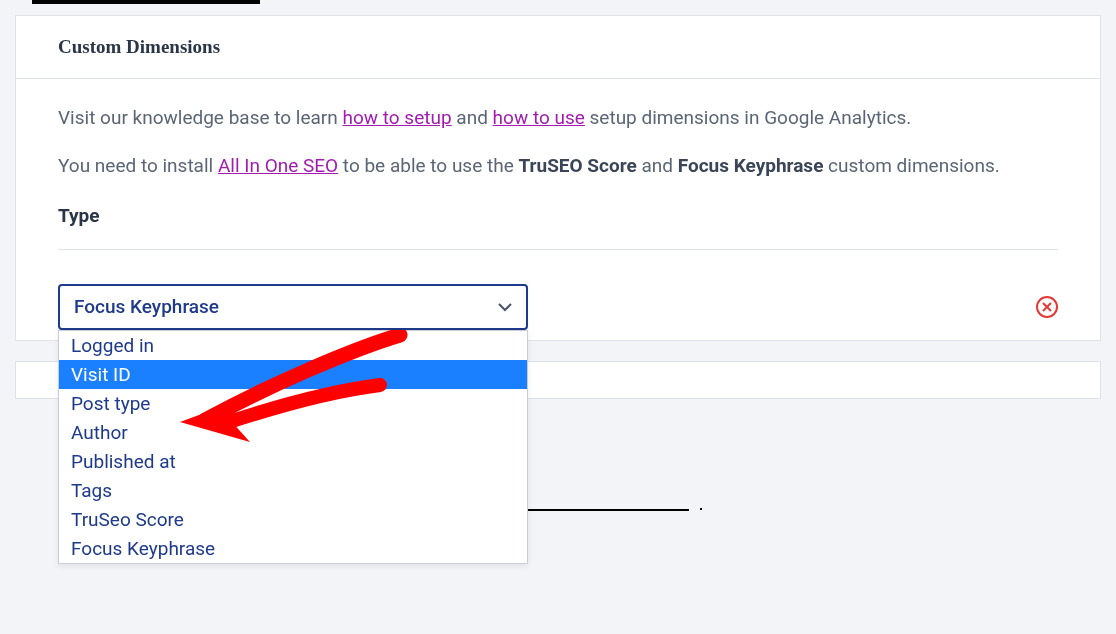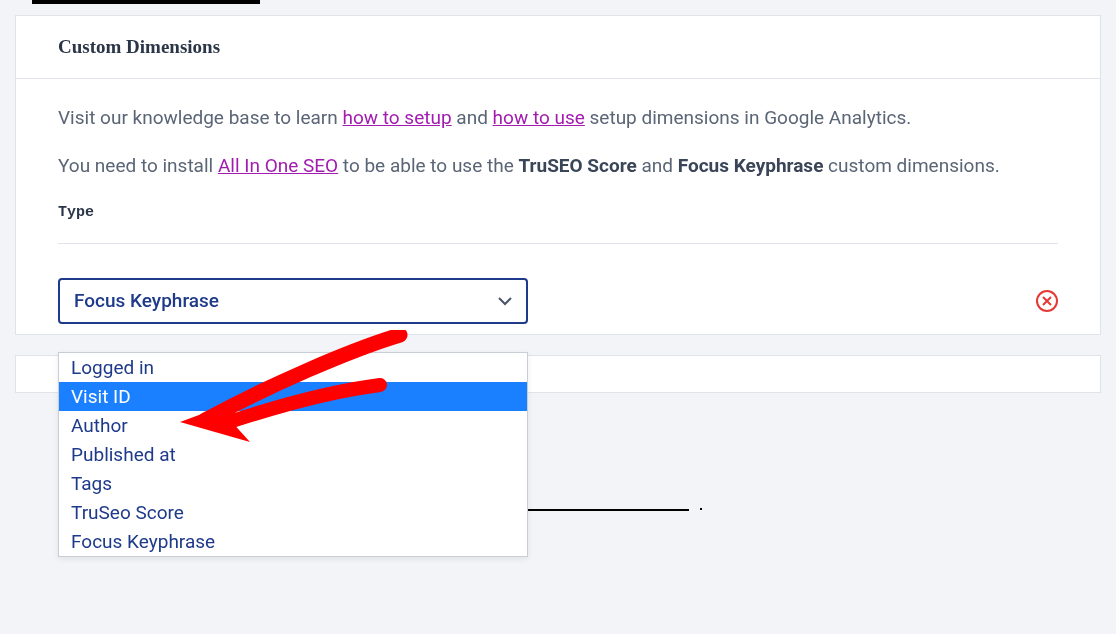--- a/index.html
+++ b/index.html
@@ -39,26 +39,25 @@
       color: #a21caf;
       text-decoration: underline;
       cursor: pointer;
       margin-top: 47px;
     }
     .intro-text b {
       font-weight: 700;
       color: #3a4557;
     }
     .field-label {
-      font-size: 15px;
+      font-size: 19px;
       font-weight: 700;
       color: #2a3547;
       margin-top: 22px;
       margin-bottom: 10px;
-      font-family: Liberation Mono, monospace;
     }
     .hr-thin {
       border: none;
       border-top: 1px solid #e0e3ea;
       margin: 22px 0 34px 0;
     }
     .select-row {
       display: flex;
       align-items: center;
       justify-content: space-between;
@@ -96,21 +95,20 @@
     .chevron svg { width: 14px; height: 10px; }
     .dropdown {
       position: absolute;
       top: 46px;
       left: 0;
       width: 470px;
       background: #fff;
       border: 1px solid #c8cdd6;
       box-shadow: 0 2px 6px rgba(0,0,0,0.08);
       z-index: 5;
-      margin-top: 28px;
     }
     .option {
       padding: 3px 12px;
       font-size: 19px;
       color: #1e3a8a;
       cursor: pointer;
     }
     .option.highlight {
       background: #1b80ff;
       color: #fff;
@@ -198,20 +196,21 @@
           <span class="select-value">Focus Keyphrase</span>
           <span class="chevron">
             <svg viewBox="0 0 14 10" fill="none" stroke="currentColor" stroke-width="2">
               <path d="M1 2 L7 8 L13 2"></path>
             </svg>
           </span>
         </div>
         <div class="dropdown" id="dropdown-list">
             <div class="option">Logged in</div>
             <div class="option highlight">Visit ID</div>
+            <div class="option">Post type</div>
             <div class="option">Author</div>
             <div class="option">Published at</div>
             <div class="option">Tags</div>
             <div class="option">TruSeo Score</div>
             <div class="option">Focus Keyphrase</div>
           </div>
       </div>
       <div class="remove-btn">
         <svg viewBox="0 0 10 10" stroke="currentColor" stroke-width="2">
           <path d="M1 1 L9 9 M9 1 L1 9"></path>

